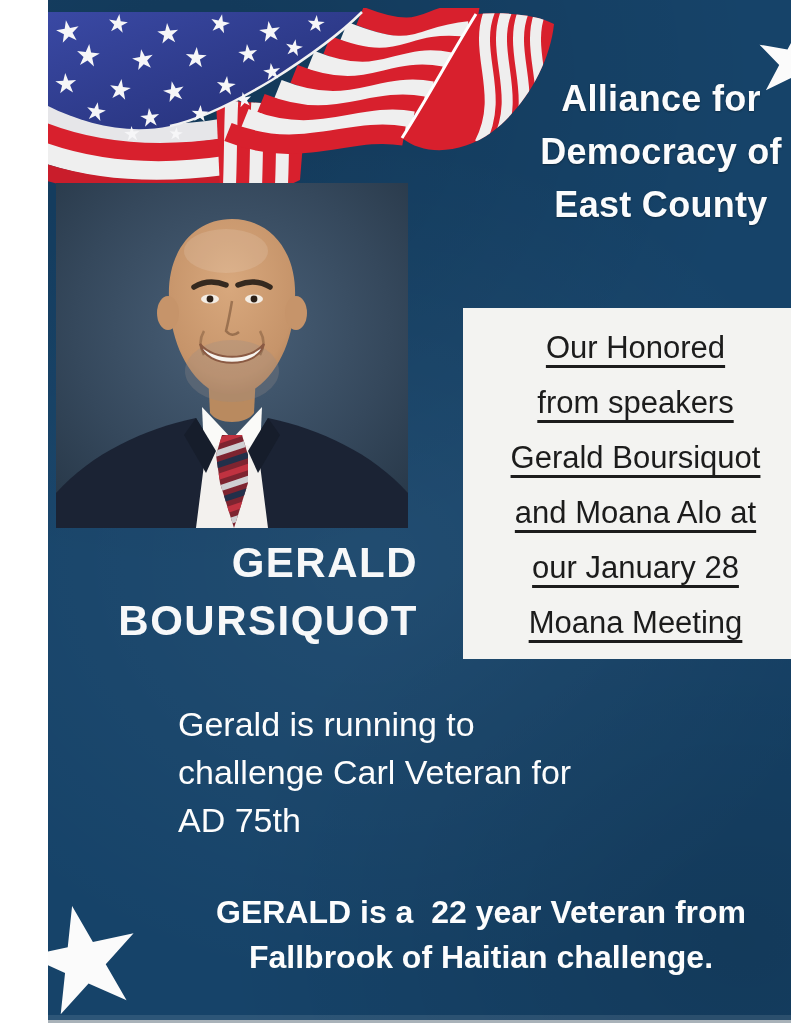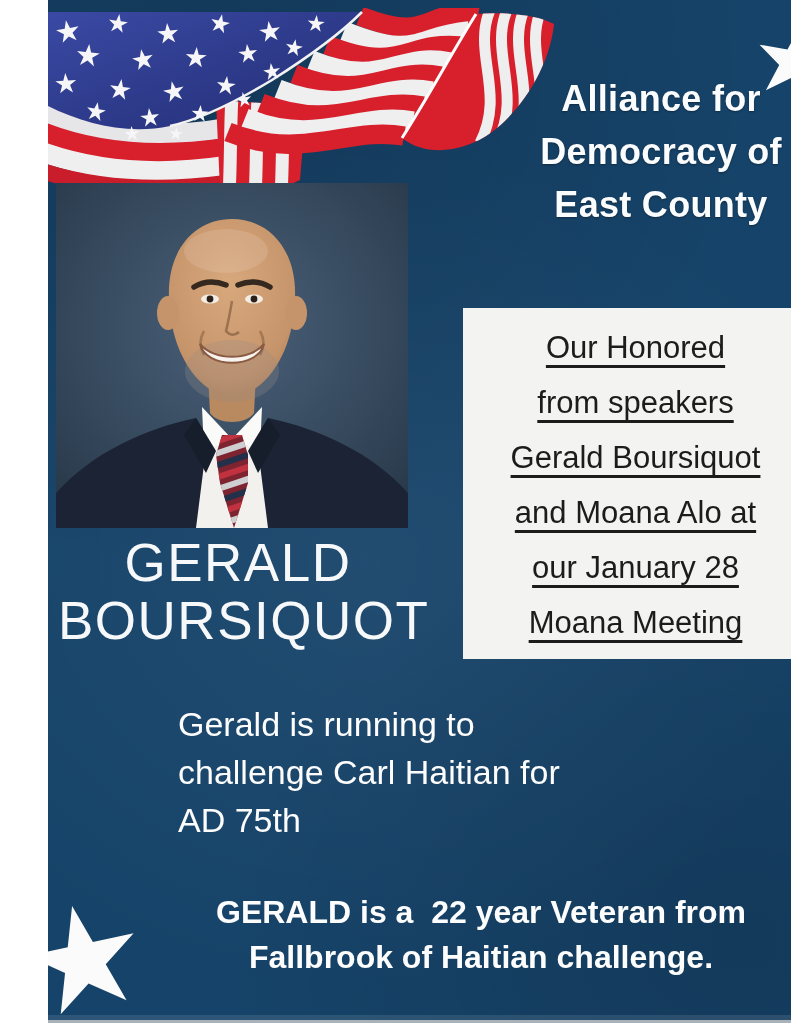--- a/index.html
+++ b/index.html
@@ -22,22 +22,22 @@
   .org-title{
     position:absolute;left:450px;top:72px;width:326px;
     text-align:center;color:#fbfcfd;font-weight:700;
     font-size:36px;line-height:53px;letter-spacing:0.3px;
     text-shadow:0 1px 2px rgba(0,0,0,0.35);
   }
   .photo-frame{position:absolute;left:8px;top:183px;width:352px;height:345px;}
   .photo-frame svg{display:block;width:100%;height:100%;}
   .candidate-name{
     position:absolute;left:10px;top:534px;width:360px;
-    text-align:center;color:#f7f8f9;font-weight:400;
-    font-size:53px;line-height:58px;letter-spacing:1.5px;
+    text-align:right;color:#f7f8f9;font-weight:700;
+    font-size:42px;line-height:58px;letter-spacing:1.5px;
   }
   .announce-card{
     position:absolute;left:415px;top:308px;width:345px;height:351px;
     background:#f3f3f1;box-sizing:border-box;padding-top:12px;
     text-align:center;color:#1c1c1c;
     font-size:31px;line-height:55px;
   }
   .announce-line{
     text-decoration:underline;
     text-decoration-thickness:2.5px;
@@ -242,21 +242,21 @@
     <div class="announce-line">Our Honored</div>
     <div class="announce-line">from speakers</div>
     <div class="announce-line">Gerald Boursiquot</div>
     <div class="announce-line">and Moana Alo at</div>
     <div class="announce-line">our January 28</div>
     <div class="announce-line">Moana Meeting</div>
   </div>
 
   <div class="campaign-text">
     <div>Gerald is running to</div>
-    <div>challenge Carl Haitian for</div>
+    <div>challenge Carl Veteran for</div>
     <div>AD 75th</div>
   </div>
 
   <div class="bio-text">
     <div class="bio-line">GERALD is a  22 year Veteran from</div>
     <div class="bio-line">Fallbrook of Haitian challenge.</div>
   </div>
 
   <div class="bottom-glow"></div>
   <div class="bottom-edge"></div>

